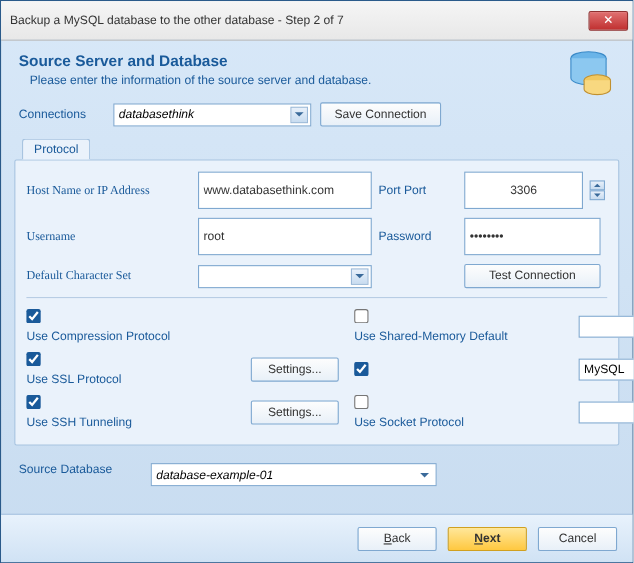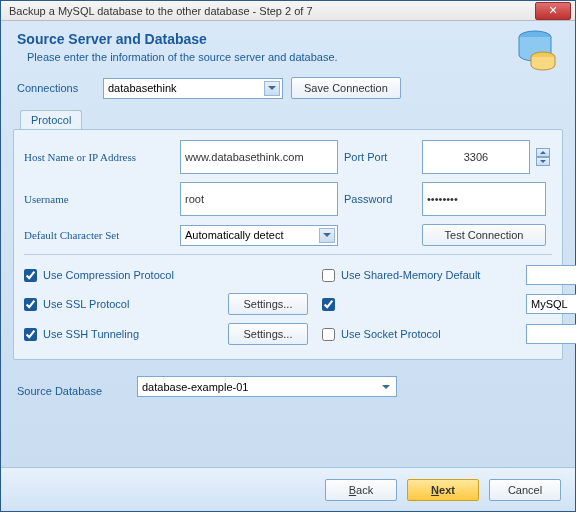--- a/index.html
+++ b/index.html
@@ -1,49 +1,49 @@
 <!DOCTYPE html>
 <html><head>
 <meta charset="utf-8">
 <style>
 * { box-sizing: border-box; margin: 0; padding: 0; font-family: Tahoma, Arial, sans-serif; font-size: 11px; }
 body { background: #fff; }
 .window { width: 576px; height: 512px; border: 1px solid #2a5a8a; background: linear-gradient(#d8e8f8, #c8dcf0); position: relative; }
-.titlebar { height: 20px; background: linear-gradient(#f5f5f5, #e8e8e8); border-bottom: 1px solid #bbb; display: flex; align-items: center; padding: 0 4px; }
+.titlebar { height: 36px; background: linear-gradient(#f5f5f5, #e8e8e8); border-bottom: 1px solid #bbb; display: flex; align-items: center; padding: 0 4px; }
 .titlebar .title { flex: 1; color: #333; font-size: 11px; padding-left: 4px; }
 .close-btn { width: 36px; height: 18px; background: linear-gradient(#e07070, #c03030); border: 1px solid #903030; border-radius: 2px; color: #fff; display: flex; align-items: center; justify-content: center; font-size: 10px; cursor: pointer; }
 .header { padding: 10px 16px 8px 16px; position: relative; }
 .header-title { color: #1a5a9a; font-weight: bold; font-size: 14px; margin-bottom: 4px; }
 .header-sub { color: #1a5a9a; font-size: 11px; padding-left: 10px; }
 .db-icon { position: absolute; right: 18px; top: 6px; width: 44px; height: 44px; }
 .db-icon svg { width: 44px; height: 44px; }
 .conn-row { display: flex; align-items: center; padding: 6px 16px 10px 16px; gap: 8px; }
 .conn-row .lbl { color: #1a5a9a; width: 78px; }
-.combo { height: 21px; border: 1px solid #7fa8d0; background: #fff; display: flex; align-items: center; padding: 0 4px; position: relative; }
+.combo { height: 21px; border: 1px solid #7fa8d0; background: #fff; display: flex; align-items: center; padding: 0 4px; position: relative; font-style: italic; }
 .combo .arrow { position: absolute; right: 2px; top: 2px; width: 16px; height: 15px; background: linear-gradient(#e8f0fa,#c8dcf0); border: 1px solid #9ab8d8; display: flex; align-items: center; justify-content: center; }
 .combo .arrow::after { content: ""; border-left: 4px solid transparent; border-right: 4px solid transparent; border-top: 4px solid #3a6a9a; }
 .btn { height: 22px; border: 1px solid #7fa8d0; background: linear-gradient(#fdfdfd,#e8f0f8); padding: 0 12px; color: #333; cursor: pointer; display: inline-flex; align-items: center; justify-content: center; border-radius: 2px; }
 .panel { margin: 0 12px; background: #eaf2fb; border: 1px solid #a8c4e0; border-radius: 2px; padding: 10px 10px 14px 10px; position: relative; }
 .tabs { position: absolute; top: -20px; left: 6px; }
 .tab { display: inline-block; padding: 3px 10px; background: #eaf2fb; border: 1px solid #a8c4e0; border-bottom: none; color: #1a5a9a; border-radius: 3px 3px 0 0; }
 .form-row { display: flex; align-items: center; margin-bottom: 8px; gap: 6px; }
 .form-row .flbl { color: #1a5a9a; width: 150px; font-family: Liberation Serif, serif; }
 .form-row .flbl2 { color: #1a5a9a; width: 72px; }
 .inp { height: 20px; border: 1px solid #7fa8d0; background: #fff; padding: 16px 4px; color: #333; }
 .spinner { display: flex; flex-direction: column; }
 .spinner div { width: 14px; height: 9px; border: 1px solid #7fa8d0; background: linear-gradient(#e8f0fa,#c8dcf0); display:flex;align-items:center;justify-content:center; }
 .spinner div::after { content:""; border-left:3px solid transparent; border-right:3px solid transparent; }
 .spinner .up::after { border-bottom:3px solid #3a6a9a; }
 .spinner .dn::after { border-top:3px solid #3a6a9a; }
 .divider { height: 1px; background: #b8cde4; margin: 8px 0 10px 0; }
 .opts { display: grid; grid-template-columns: 200px 90px 200px 1fr; row-gap: 8px; column-gap: 4px; align-items: center; }
-.chk { display: flex; align-items: flex-start; gap: 6px; color: #1a5a9a; cursor: pointer; }
+.chk { display: flex; align-items: flex-start; gap: 6px; color: #1a5a9a; cursor: pointer; flex-direction: column; }
 .chk input { width: 13px; height: 13px; accent-color: #1a5a9a; }
 .small-inp { height: 20px; border: 1px solid #7fa8d0; background: #fff; width: 88px; padding: 0 4px; }
-.src-row { display: flex; align-items: flex-end; padding: 16px 16px 1px 16px; gap: 10px; }
+.src-row { display: flex; align-items: flex-start; padding: 16px 16px 1px 16px; gap: 10px; }
 .src-row .lbl { color: #1a5a9a; width: 110px; }
 .footer { position: absolute; bottom: 0; left: 0; right: 0; height: 44px; background: linear-gradient(#e8f2fc,#d0e2f4); border-top: 1px solid #a8c4e0; display: flex; justify-content: flex-end; align-items: center; gap: 10px; padding: 0 14px; }
 .btn.primary { background: linear-gradient(#ffe79a,#ffc840); border-color: #d0a020; font-weight: bold; }
 .underline { text-decoration: underline; }
 </style>
 </head>
 <body>
 
 <div class="window">
   <div class="titlebar">
@@ -95,21 +95,20 @@
     <div class="form-row">
       <div class="flbl">Username</div>
       <input class="inp" style="width: 158px;" value="root">
       <div class="flbl2">Password</div>
       <input class="inp" style="width: 124px;" type="text" value="••••••••">
     </div>
 
     <div class="form-row">
       <div class="flbl">Default Character Set</div>
       <div class="combo" style="width:158px">
-        <span>Automatically detect</span>
         <div class="arrow"></div>
       </div>
       <div style="width:72px"></div>
       <button class="btn" style="width:124px">Test Connection</button>
     </div>
 
     <div class="divider"></div>
 
     <div class="opts">
       <label class="chk">

